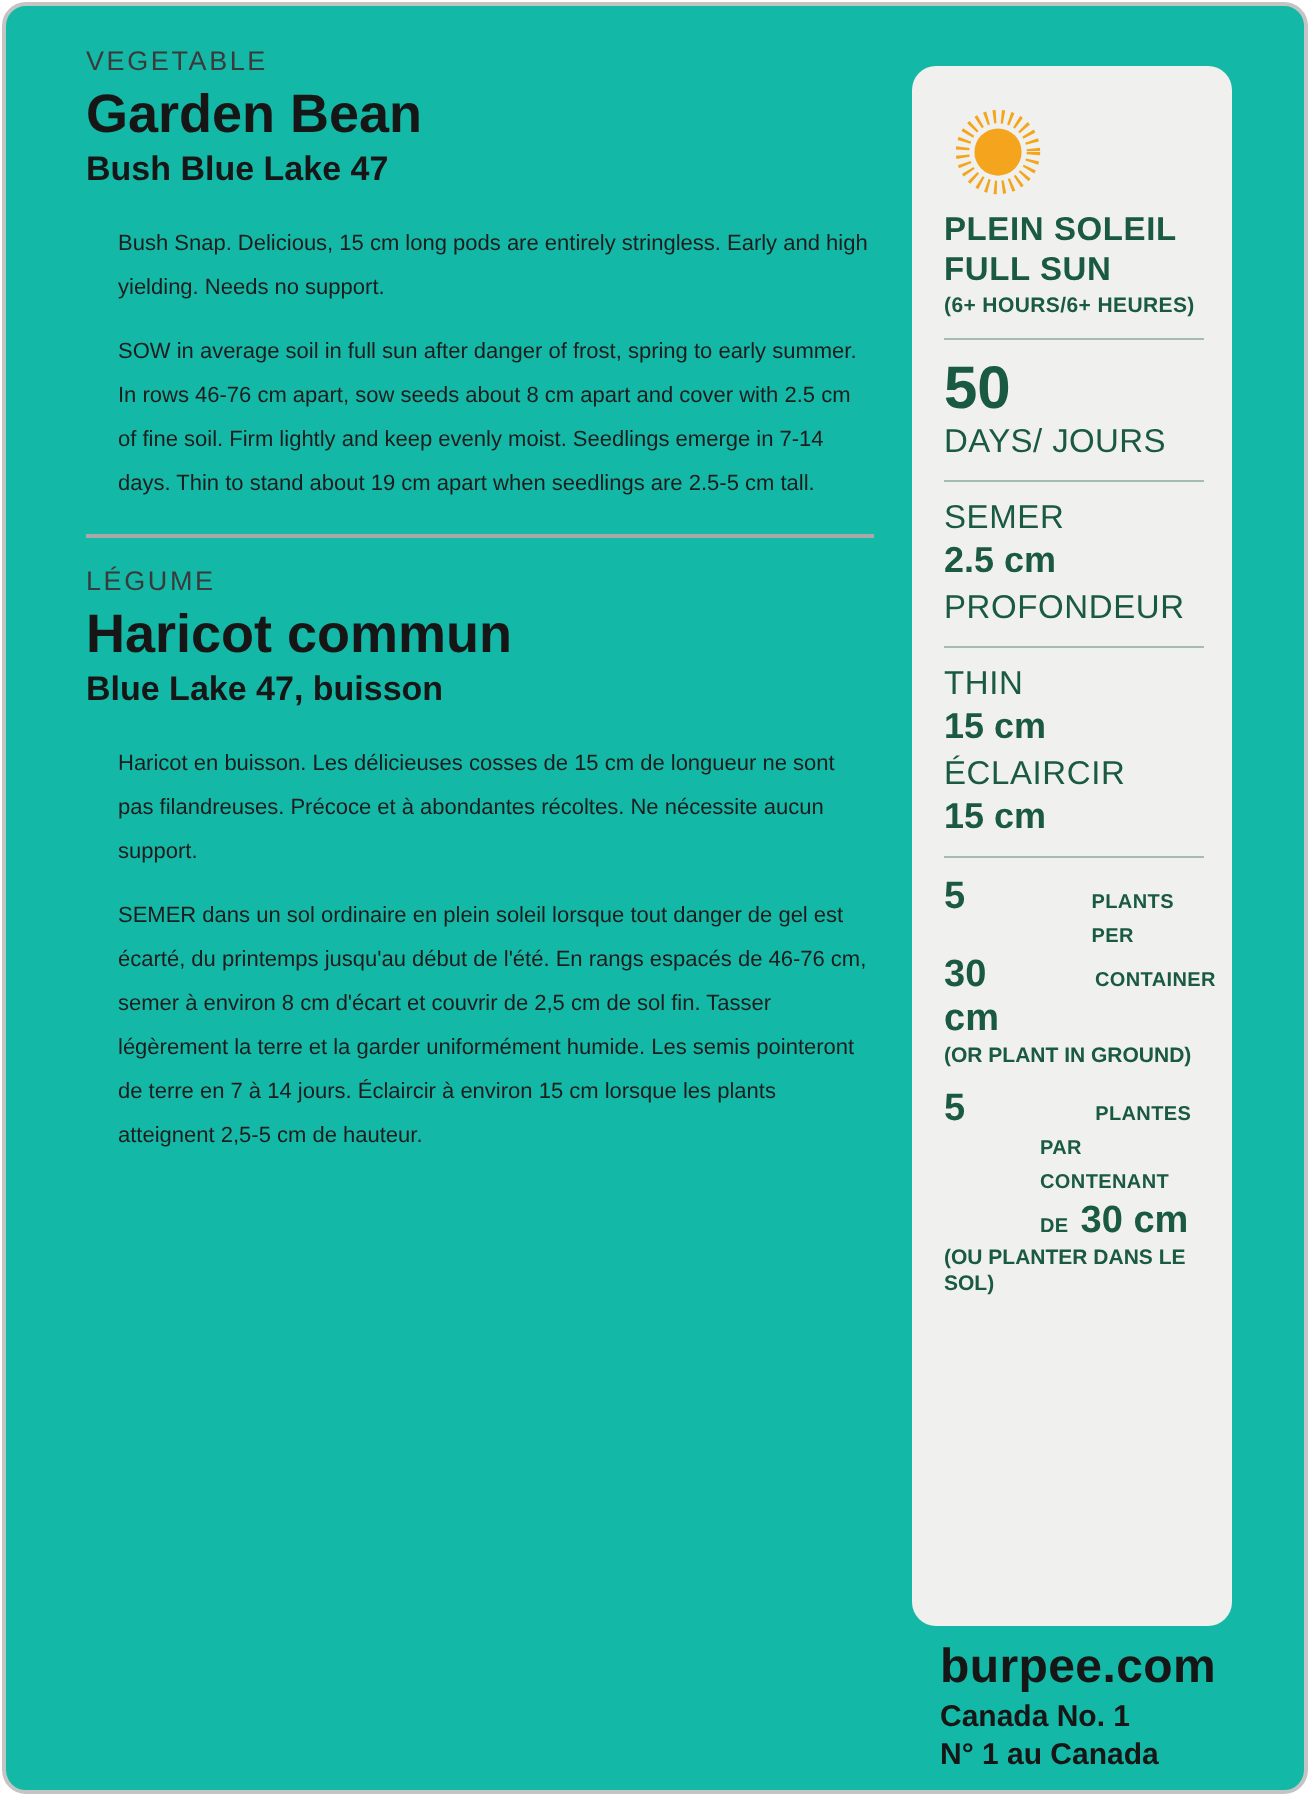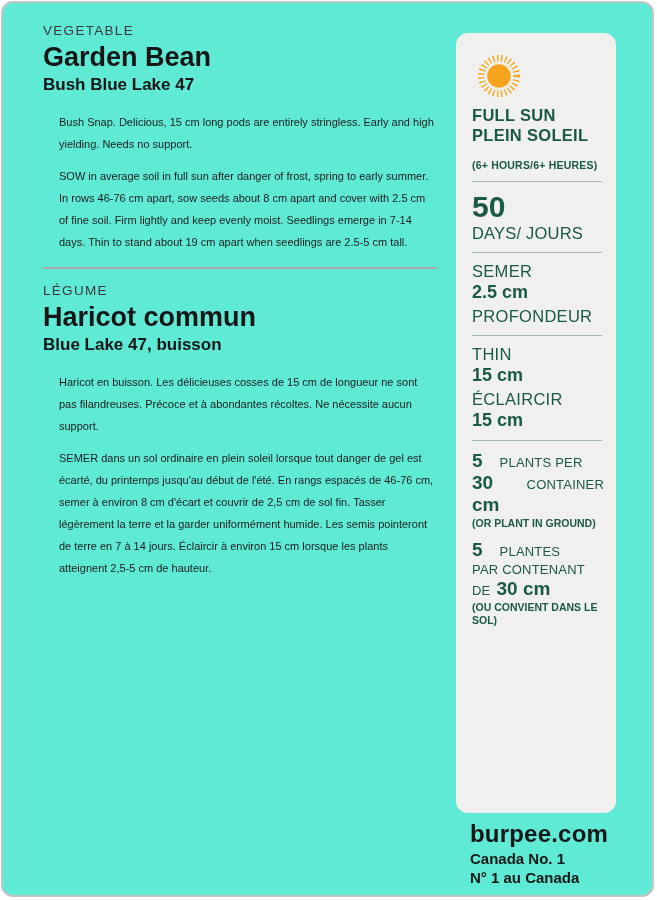--- a/index.html
+++ b/index.html
@@ -3,56 +3,56 @@
 <meta charset="utf-8">
 <style>
   html, body { margin: 0; padding: 0; background: #ffffff; }
   body {
     width: 657px; height: 900px; overflow: hidden; position: relative;
     font-family: "Liberation Sans", sans-serif;
     -webkit-font-smoothing: antialiased;
   }
   .card {
     position: absolute; left: 1px; top: 1px; width: 653px; height: 896px;
-    background: #5eead4; border: 2px solid #c4c4c4; border-radius: 12px;
+    background: #14b8a6; border: 2px solid #c4c4c4; border-radius: 12px;
     box-sizing: border-box;
   }
   
   .col-left { position: absolute; left: 40px; top: 20px; width: 394px; color: #1d1d1d; }
   .category {
     font-size: 13.5px; letter-spacing: 1.3px; color: #3a3a3a; line-height: 16px;
     font-weight: 400;
   }
   .title { font-size: 27px; font-weight: 700; line-height: 31px; margin: 3px 0 0 0; color: #161616; }
   .variety { font-size: 17px; font-weight: 700; line-height: 21px; margin: 1px 0 16px 0; color: #161616; }
   .body-text { font-size: 11px; line-height: 22px; margin: 0 0 10px 16px; color: #1d1d1d; }
   .divider-gray { border: none; border-top: 2px solid #a9a9a9; margin: 14px 0 14px 0; width: 394px; }
   
   .panel {
     position: absolute; left: 453px; top: 30px; width: 160px; height: 780px;
     background: #f0f0ee; border-radius: 12px; box-sizing: border-box;
     padding: 14px 12px 0 16px; color: #1a5a40;
   }
   .sun-wrap { width: 54px; height: 54px; margin: 2px 0 2px 0; }
   .green-h { font-size: 16.5px; font-weight: 700; line-height: 20px; letter-spacing: 0.3px; }
-  .green-sub { font-size: 10.5px; font-weight: 700; line-height: 13px; letter-spacing: 0.2px; margin-top: 14px; }
+  .green-sub { font-size: 10.5px; font-weight: 700; line-height: 13px; letter-spacing: 0.2px; margin-top: 2px; }
   .divider-green { border: none; border-top: 1.5px solid #a5bcb0; margin: 9px 0 8px 0; width: 130px; }
   .big-num { font-size: 30px; font-weight: 700; line-height: 33px; }
   .days-label { font-size: 16.5px; font-weight: 500; line-height: 20px; letter-spacing: 0.2px; }
   .spec-label { font-size: 16.5px; font-weight: 500; line-height: 20px; letter-spacing: 0.3px; margin-top: 3px; }
   .spec-value { font-size: 18px; font-weight: 700; line-height: 22px; }
   .container-row { display: flex; margin-top: 9px; }
   .pot-wrap { width: 58px; height: 54px; flex: 0 0 58px; margin-top: 4px; }
   .friendly { margin-left: 4px; }
   .friendly-label { font-size: 11px; font-weight: 700; line-height: 13.5px; letter-spacing: 0.2px; }
   .friendly-label + .friendly-label { margin-top: 5px; }
   .plants-block { margin-top: 9px; }
   .plants-row { display: flex; align-items: baseline; }
   .plants-num { font-size: 19px; font-weight: 700; line-height: 22px; }
-  .plants-lbl { font-size: 13px; font-weight: 400; line-height: 17px; letter-spacing: 0.2px; }
+  .plants-lbl { font-size: 10px; font-weight: 700; line-height: 17px; letter-spacing: 0.2px; margin-left: 48px; }
   .plants-gap { width: 17px; }
   .plants-gap-sm { width: 6px; }
   .plants-note { font-size: 10.5px; font-weight: 700; line-height: 13px; margin-top: 1px; }
   
   .footer { position: absolute; left: 467px; top: 816px; color: #161616; }
   .website { font-size: 24px; font-weight: 700; line-height: 30px; letter-spacing: 0.2px; }
   .footer-line { font-size: 15px; font-weight: 700; line-height: 19px; }
 </style>
 </head>
 <body>
@@ -81,22 +81,22 @@
 
   <aside class="panel">
 
     <div class="sun-wrap">
       <svg viewBox="0 0 64 64" width="54" height="54">
         <circle cx="32" cy="32" r="14" fill="#f5a51d"></circle>
         <circle cx="32" cy="32" r="21" fill="none" stroke="#f5a51d" stroke-width="8" stroke-dasharray="1.6 3.2"></circle>
       </svg>
     </div>
 
+    <div class="green-h">PLEIN SOLEIL</div>
     <div class="green-h">FULL SUN</div>
-    <div class="green-h">PLEIN SOLEIL</div>
     <div class="green-sub">(6+ HOURS/6+ HEURES)</div>
 
     <hr class="divider-green">
 
     <div class="big-num">50</div>
     <div class="days-label">DAYS/ JOURS</div>
 
     <hr class="divider-green">
 
     <div class="spec-label" style="margin-top:0">SEMER</div>
@@ -134,21 +134,21 @@
         <span class="plants-lbl">PLANTES</span>
       </div>
       <div class="plants-row">
         <span class="plants-lbl">PAR CONTENANT</span>
       </div>
       <div class="plants-row">
         <span class="plants-lbl">DE</span>
         <span class="plants-gap-sm"></span>
         <span class="plants-num">30 cm</span>
       </div>
-      <div class="plants-note">(OU CONVIENT DANS LE SOL)</div>
+      <div class="plants-note">(OU PLANTER DANS LE SOL)</div>
     </div>
 
   </aside>
 
   <footer class="footer">
     <div class="website">burpee.com</div>
     <div class="footer-line">Canada No. 1</div>
     <div class="footer-line">N° 1 au Canada</div>
   </footer>
 

